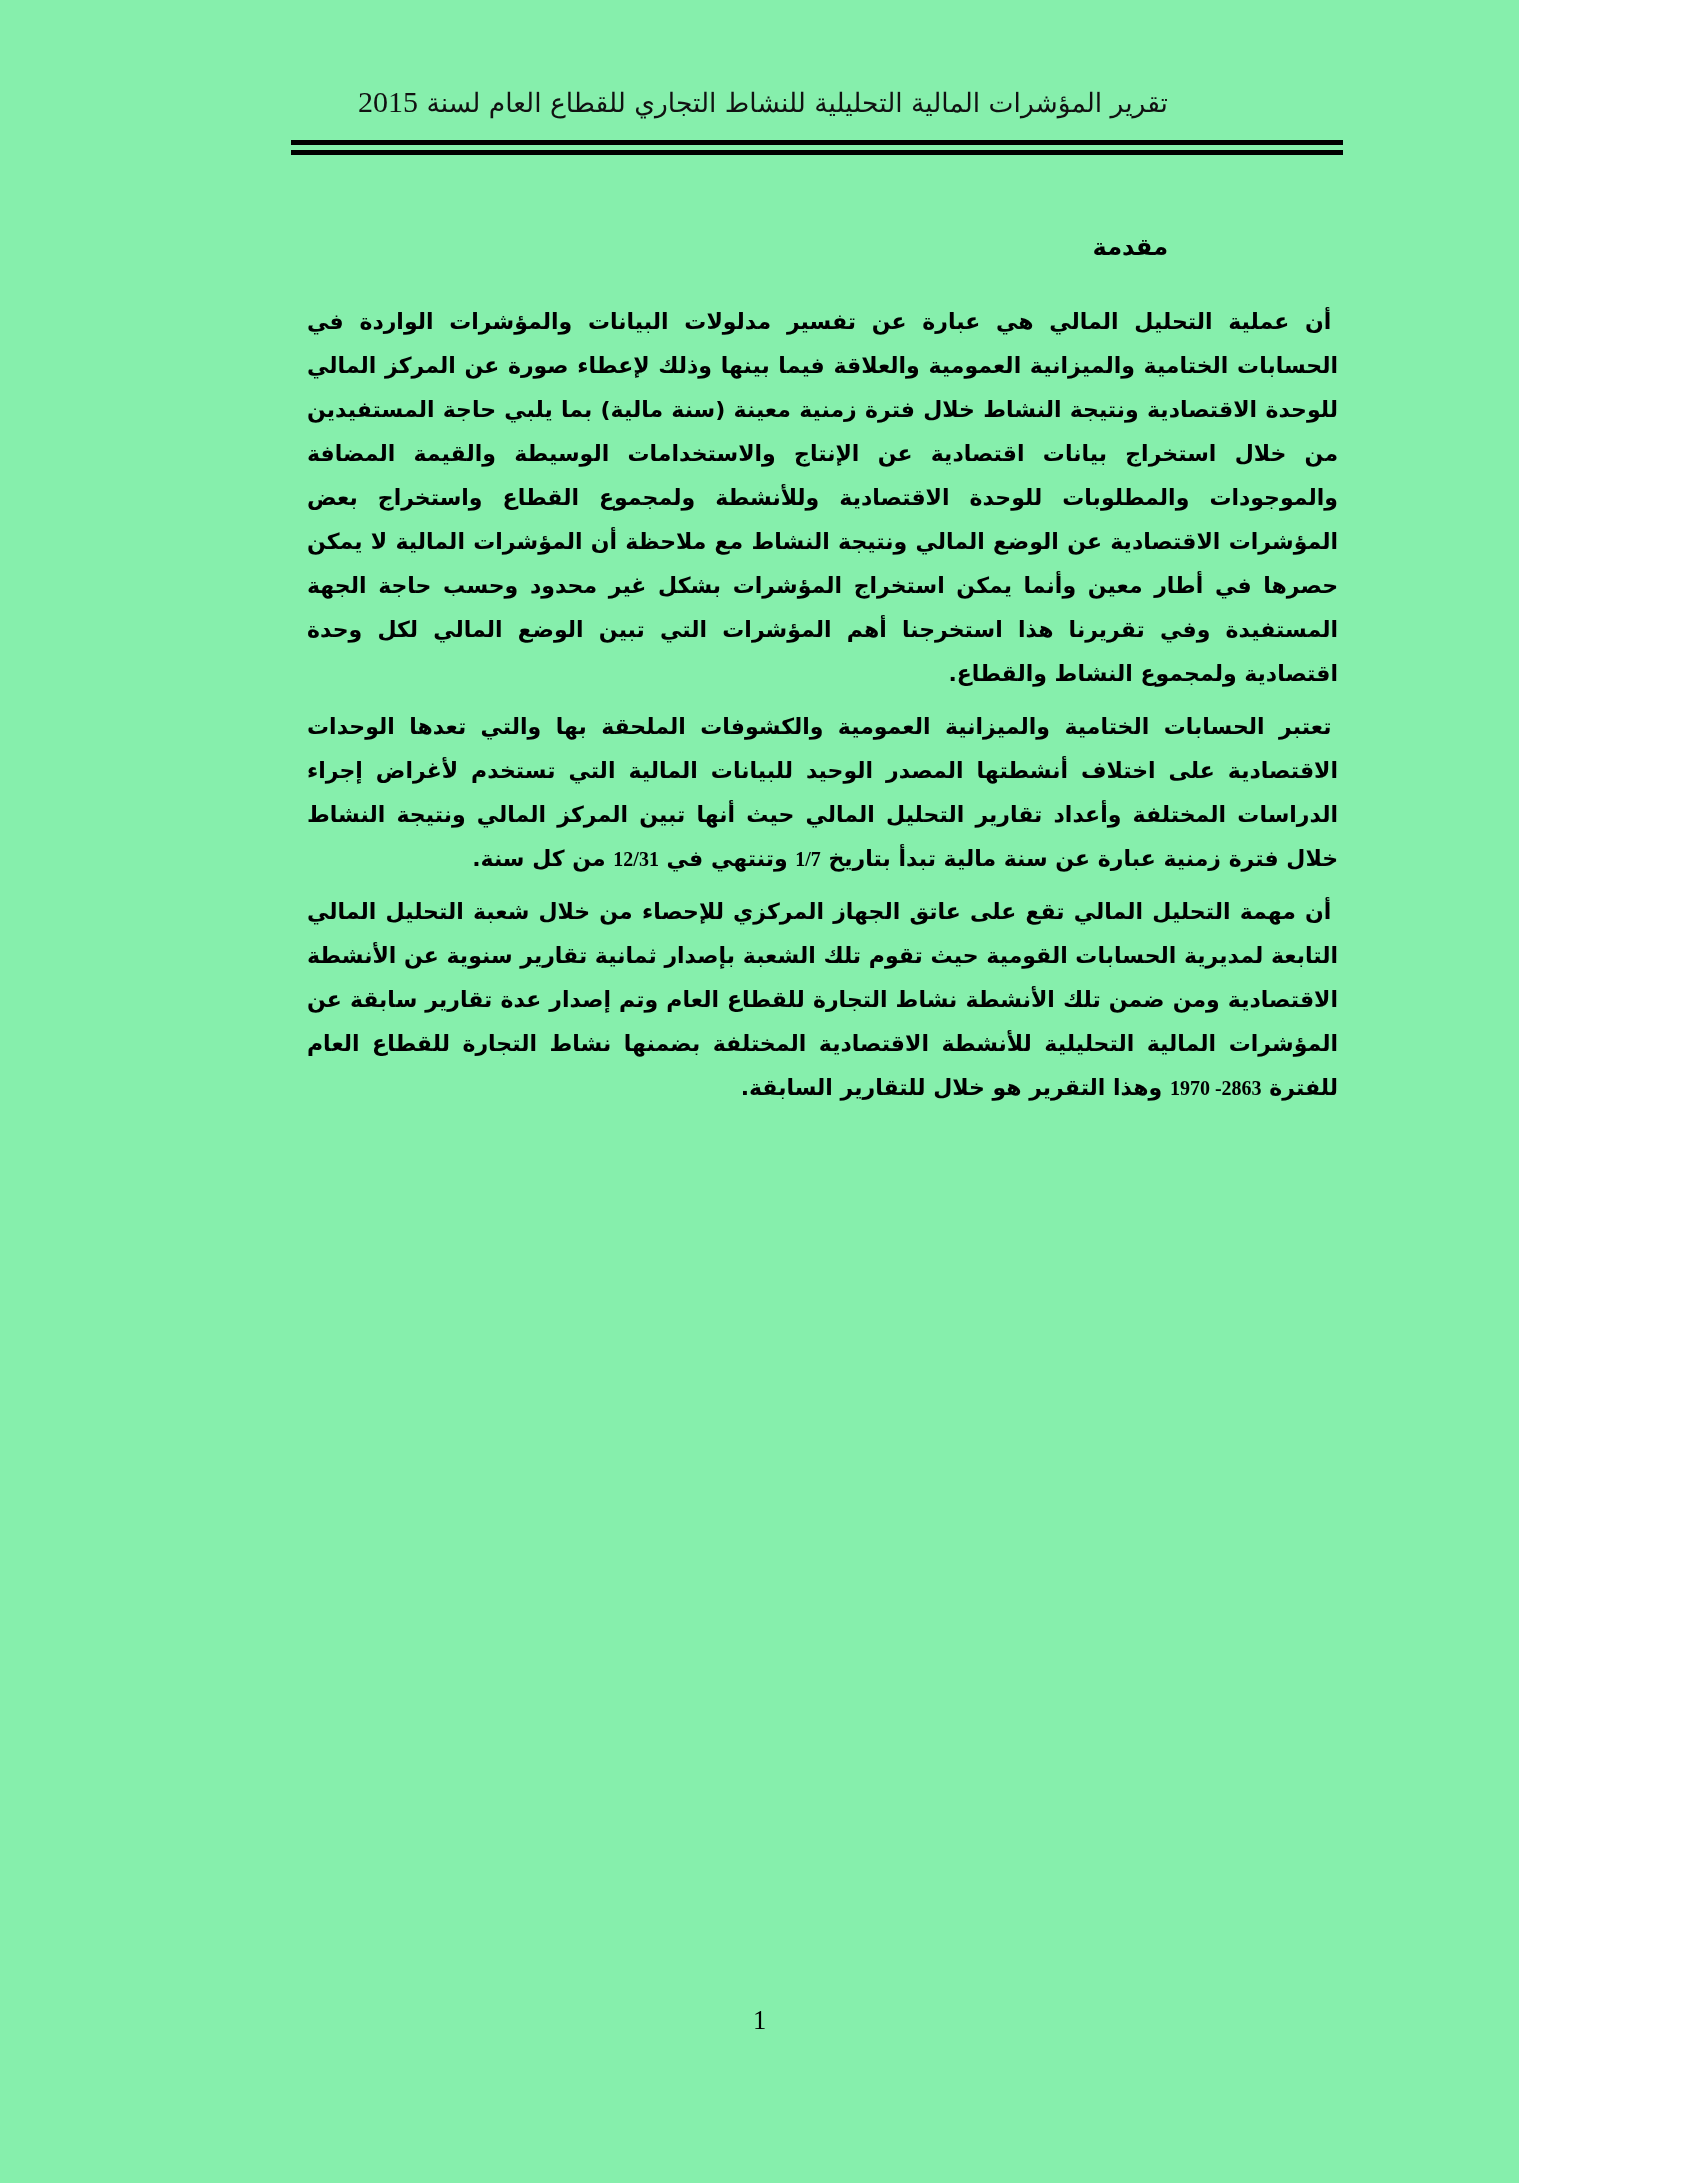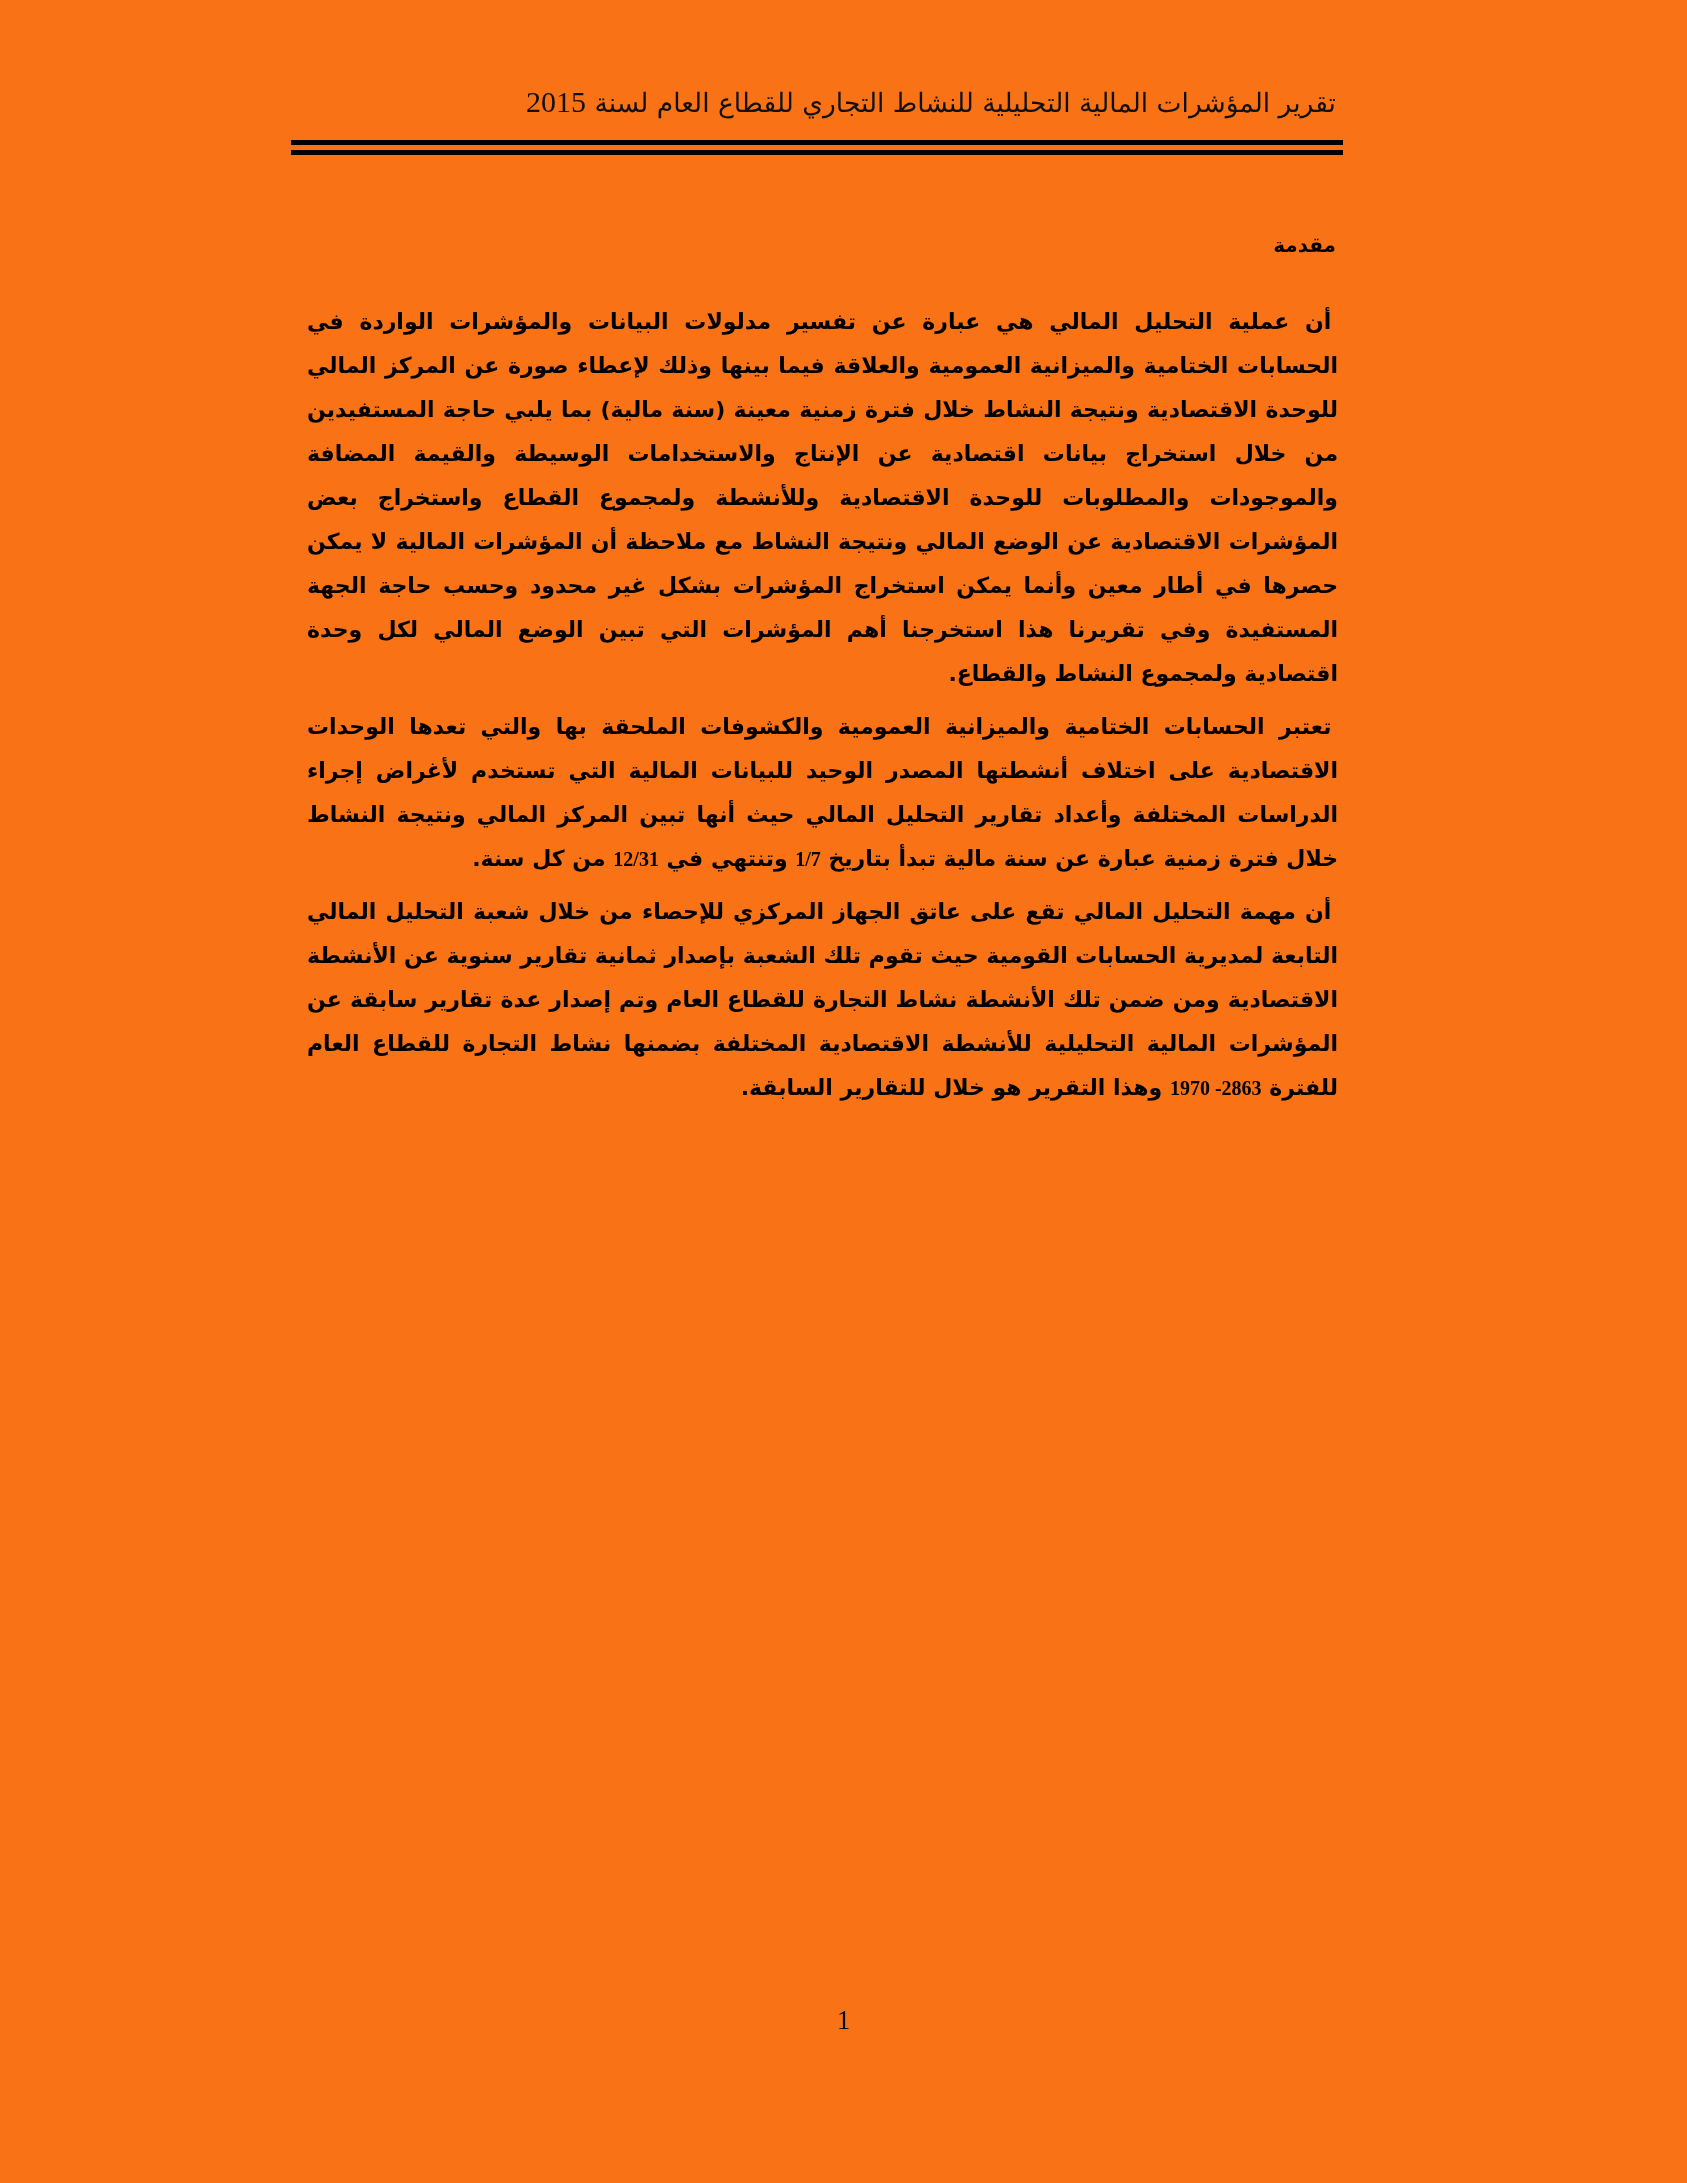--- a/index.html
+++ b/index.html
@@ -1,29 +1,29 @@
 <!DOCTYPE html>
 <html style="font-size:10.6px"><head>
 <meta charset="utf-8">
 <style>
   html, body { margin: 0; padding: 0; background: #ffffff; }
   body { width: 1687px; height: 2183px; position: relative; overflow: hidden; }
-  .page { position: absolute; left: 0; top: 0; width: 1687px; height: 2183px; background: #f97316; }
+  .page { position: absolute; left: 0; top: 0; width: 1519px; height: 2183px; background: #86efac; }
   .header-title {
     position: absolute; right: 351px; top: 85px;
     font-family: "DejaVu Serif", "Liberation Serif", serif;
     font-size: 26.5px; color: #111; direction: rtl; white-space: nowrap;
   }
   .header-title .yr { font-family: "Liberation Serif", serif; font-size: 30px; }
   .rule { position: absolute; left: 291px; width: 1052px; background: #000; height: 4.6px; }
   .rule.r1 { top: 140px; }
   .rule.r2 { top: 150px; }
   .heading {
     position: absolute; right: 351px; top: 233px;
-    font-family: "DejaVu Sans", sans-serif; font-weight: bold; font-size: 20px;
+    font-family: "DejaVu Sans", sans-serif; font-weight: bold; font-size: 24px;
     direction: rtl; color: #000;
   }
   .body-text {
     position: absolute; left: 298px; width: 1049px; top: 291px;
     direction: rtl; text-align: justify; text-align-last: right;
     font-family: "DejaVu Sans", sans-serif; font-weight: bold;
     font-size: 22px; line-height: 44px; color: #000;
   }
   .body-text p { margin: 9px; text-indent: 6.6px; }
   .num { font-family: "Liberation Serif", serif; font-size: 20px; }

